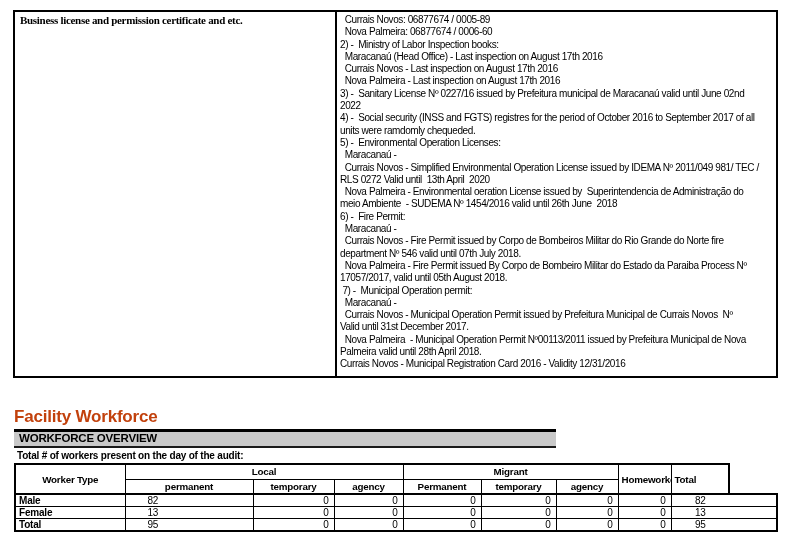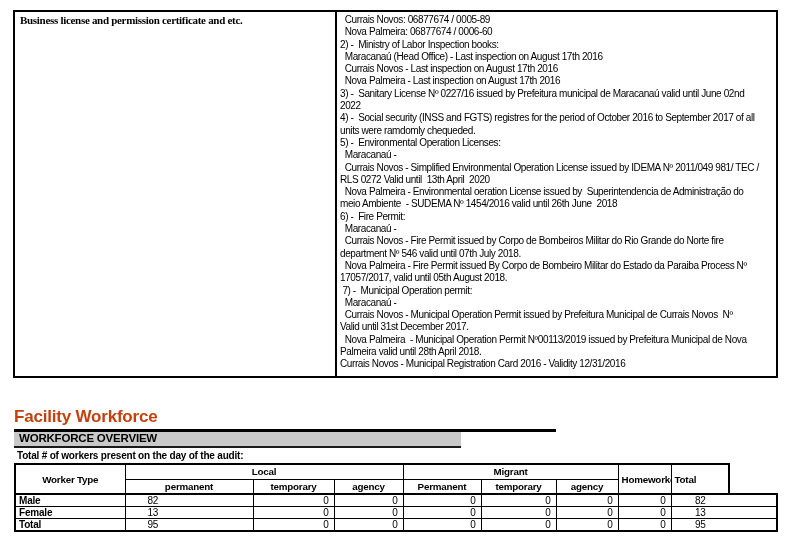--- a/index.html
+++ b/index.html
@@ -43,21 +43,21 @@
   .wf-heading {
     display: inline-block;
     font-size: 17px;
     font-weight: bold;
     letter-spacing: -0.2px;
     line-height: 21px;
     color: #c2410c;
   }
   .wf-rule { width: 542px; height: 0; border-bottom: 3px solid #000; margin-top: 2px; }
   .wf-overview-bar {
-    width: 447px;
+    width: 542px;
     background: #c9c9c9;
     border-bottom: 2px solid #1a1a1a;
     font-size: 11.5px;
     font-weight: bold;
     letter-spacing: -0.2px;
     padding: 0 4px 1px 5px;
     line-height: 13px;
   }
   .wf-subtitle {
     width: 542px;
@@ -154,21 +154,21 @@
             <div class="lic-line">17057/2017, valid until 05th August 2018.</div>
 
             <div class="lic-line"> 7) -  Municipal Operation permit:</div>
 
             <div class="lic-line">  Maracanaú -</div>
 
             <div class="lic-line">  Currais Novos - Municipal Operation Permit issued by Prefeitura Municipal de Currais Novos  Nº</div>
 
             <div class="lic-line">Valid until 31st December 2017.</div>
 
-            <div class="lic-line">  Nova Palmeira  - Municipal Operation Permit Nº00113/2019 issued by Prefeitura Municipal de Nova</div>
+            <div class="lic-line">  Nova Palmeira  - Municipal Operation Permit Nº00113/2011 issued by Prefeitura Municipal de Nova</div>
 
             <div class="lic-line">Palmeira valid until 28th April 2018.</div>
 
             <div class="lic-line">Currais Novos - Municipal Registration Card 2016 - Validity 12/31/2016</div>
           </div>
       </td>
     </tr>
   </tbody>
     </table>
 

